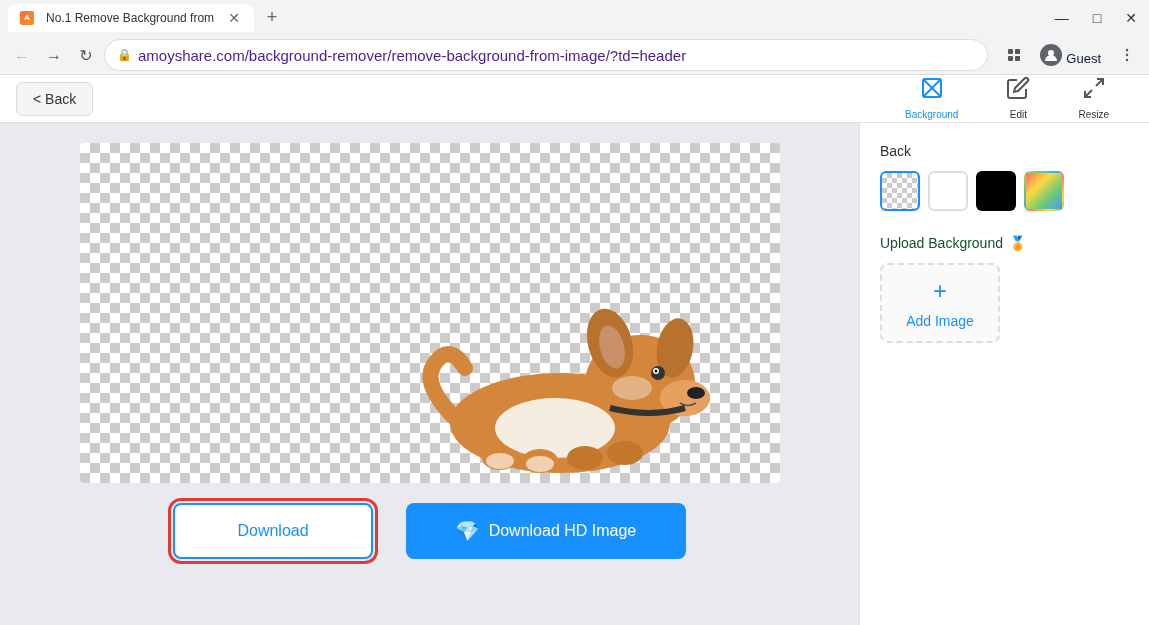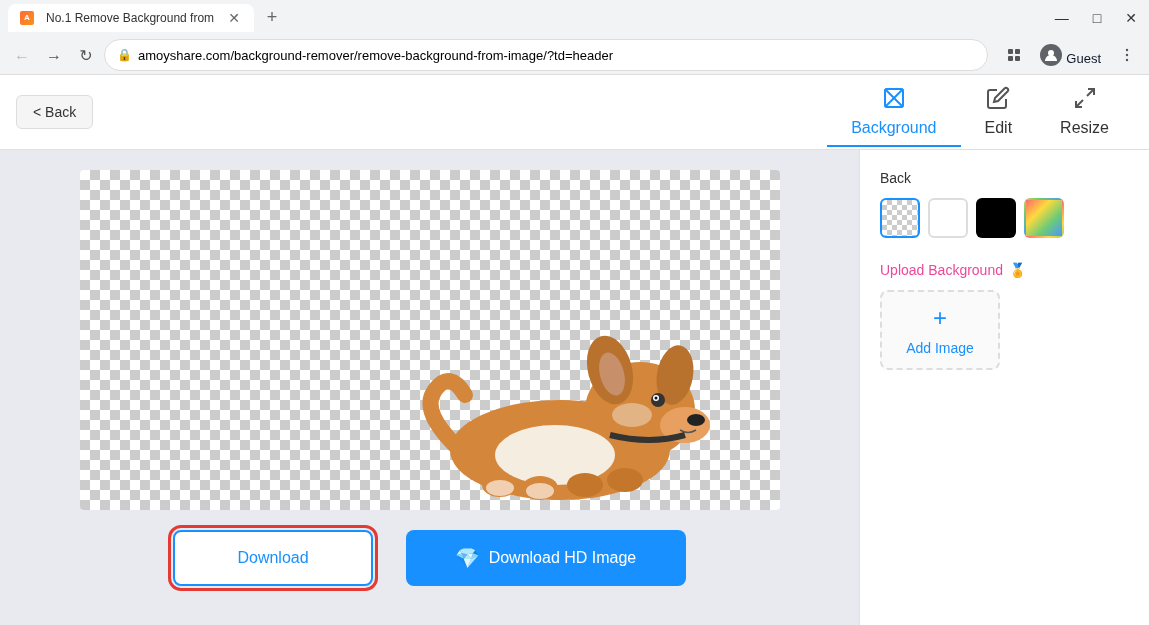--- a/index.html
+++ b/index.html
@@ -14,39 +14,39 @@
     .tab-close { margin-left: auto; color: #666; font-size: 14px; cursor: pointer; width: 16px; height: 16px; display: flex; align-items: center; justify-content: center; border-radius: 50%; }
     .new-tab { width: 28px; height: 28px; display: flex; align-items: center; justify-content: center; color: #666; font-size: 18px; cursor: pointer; border-radius: 50%; margin-left: 4px; }
     .window-controls { display: flex; align-items: center; gap: 16px; margin-left: auto; color: #333; font-size: 14px; }
     .window-control { cursor: pointer; padding: 4px; }
 
     .address-bar-row { display: flex; align-items: center; height: 40px; padding: 0 8px; gap: 4px; }
     .nav-btn { width: 28px; height: 28px; display: flex; align-items: center; justify-content: center; cursor: pointer; border-radius: 50%; color: #555; font-size: 16px; border: none; background: none; }
     .nav-btn.disabled { color: #bbb; cursor: default; }
     .address-bar { flex: 1; height: 32px; background: white; border-radius: 16px; display: flex; align-items: center; padding: 0 12px; gap: 6px; font-size: 13px; color: #333; border: 1px solid #ddd; }
     .lock-icon { color: #555; font-size: 12px; }
-    .address-text { flex: 1; color: #000000; font-size: 13px; }
+    .address-text { flex: 1; color: #4c1d95; font-size: 15px; }
     .browser-actions { display: flex; align-items: center; gap: 4px; margin-left: 8px; }
     .browser-action-btn { width: 28px; height: 28px; display: flex; align-items: center; justify-content: center; border: none; background: none; cursor: pointer; border-radius: 50%; color: #555; }
     .guest-btn { display: flex; align-items: flex-end; gap: 4px; border: none; background: none; cursor: pointer; font-size: 13px; color: #0f172a; padding: 4px 8px; border-radius: 4px; }
     .guest-icon { width: 22px; height: 22px; background: #5f6368; border-radius: 50%; display: flex; align-items: center; justify-content: center; color: white; font-size: 12px; }
 
     
     .app { display: flex; flex-direction: column; height: 550px; background: #f0f2f5; }
 
     
-    .toolbar { height: 75px; background: white; display: flex; align-items: center; padding: 0 16px; border-bottom: 1px solid #e0e0e0; }
+    .toolbar { height: 48px; background: white; display: flex; align-items: center; padding: 0 16px; border-bottom: 1px solid #e0e0e0; }
     .back-btn { display: flex; align-items: center; gap: 4px; padding: 8px 16px; border: 1px solid #ddd; border-radius: 6px; background: #f5f5f5; cursor: pointer; font-size: 14px; color: #333; }
 
     
     .right-panel-tabs { margin-left: auto; display: flex; align-items: center; gap: 0; }
     .panel-tab { display: flex; flex-direction: column; align-items: center; padding: 8px 24px; cursor: pointer; gap: 4px; border-bottom: 2px solid transparent; }
     .panel-tab.active { border-bottom: 2px solid #1890ff; color: #1890ff; }
     .panel-tab-icon { font-size: 20px; }
-    .panel-tab-label { font-size: 16px; color: #333; }
+    .panel-tab-label { font-size: 10px; color: #333; }
     .panel-tab.active .panel-tab-label { color: #1890ff; }
 
     
     .content { display: flex; flex: 1; }
 
     
     .canvas-area { flex: 1; display: flex; flex-direction: column; align-items: center; justify-content: flex-start; padding: 20px; background: #e8eaf0; }
 
     
     .image-container { 
@@ -81,21 +81,21 @@
     .color-swatch.transparent { 
       background-image: repeating-conic-gradient(#ccc 0% 25%, white 0% 50%);
       background-size: 10px 10px;
       border: 2px solid #1890ff;
     }
     .color-swatch.white { background: white; border: 2px solid #ddd; }
     .color-swatch.black { background: black; }
     .color-swatch.gradient { background: linear-gradient(135deg, #ff6b6b, #ffd93d, #6bcb77, #4d96ff); }
 
     .upload-section { margin-top: 20px; }
-    .upload-title { font-size: 14px; color: #ec4899; font-weight: 500; margin-bottom: 12px; display: flex; align-items: center; gap: 6px; }
+    .upload-title { font-size: 14px; color: #14532d; font-weight: 500; margin-bottom: 12px; display: flex; align-items: center; gap: 6px; }
     .premium-icon { font-size: 14px; }
     .add-image-btn { width: 120px; height: 80px; border: 2px dashed #ddd; border-radius: 8px; background: #fafafa; cursor: pointer; display: flex; flex-direction: column; align-items: center; justify-content: center; gap: 8px; color: #1890ff; font-size: 14px; }
     .plus-icon { font-size: 24px; font-weight: 300; }
   </style>
 </head>
 <body>
 
 <div class="browser-chrome">
   <div class="title-bar">
     <div class="tab">

